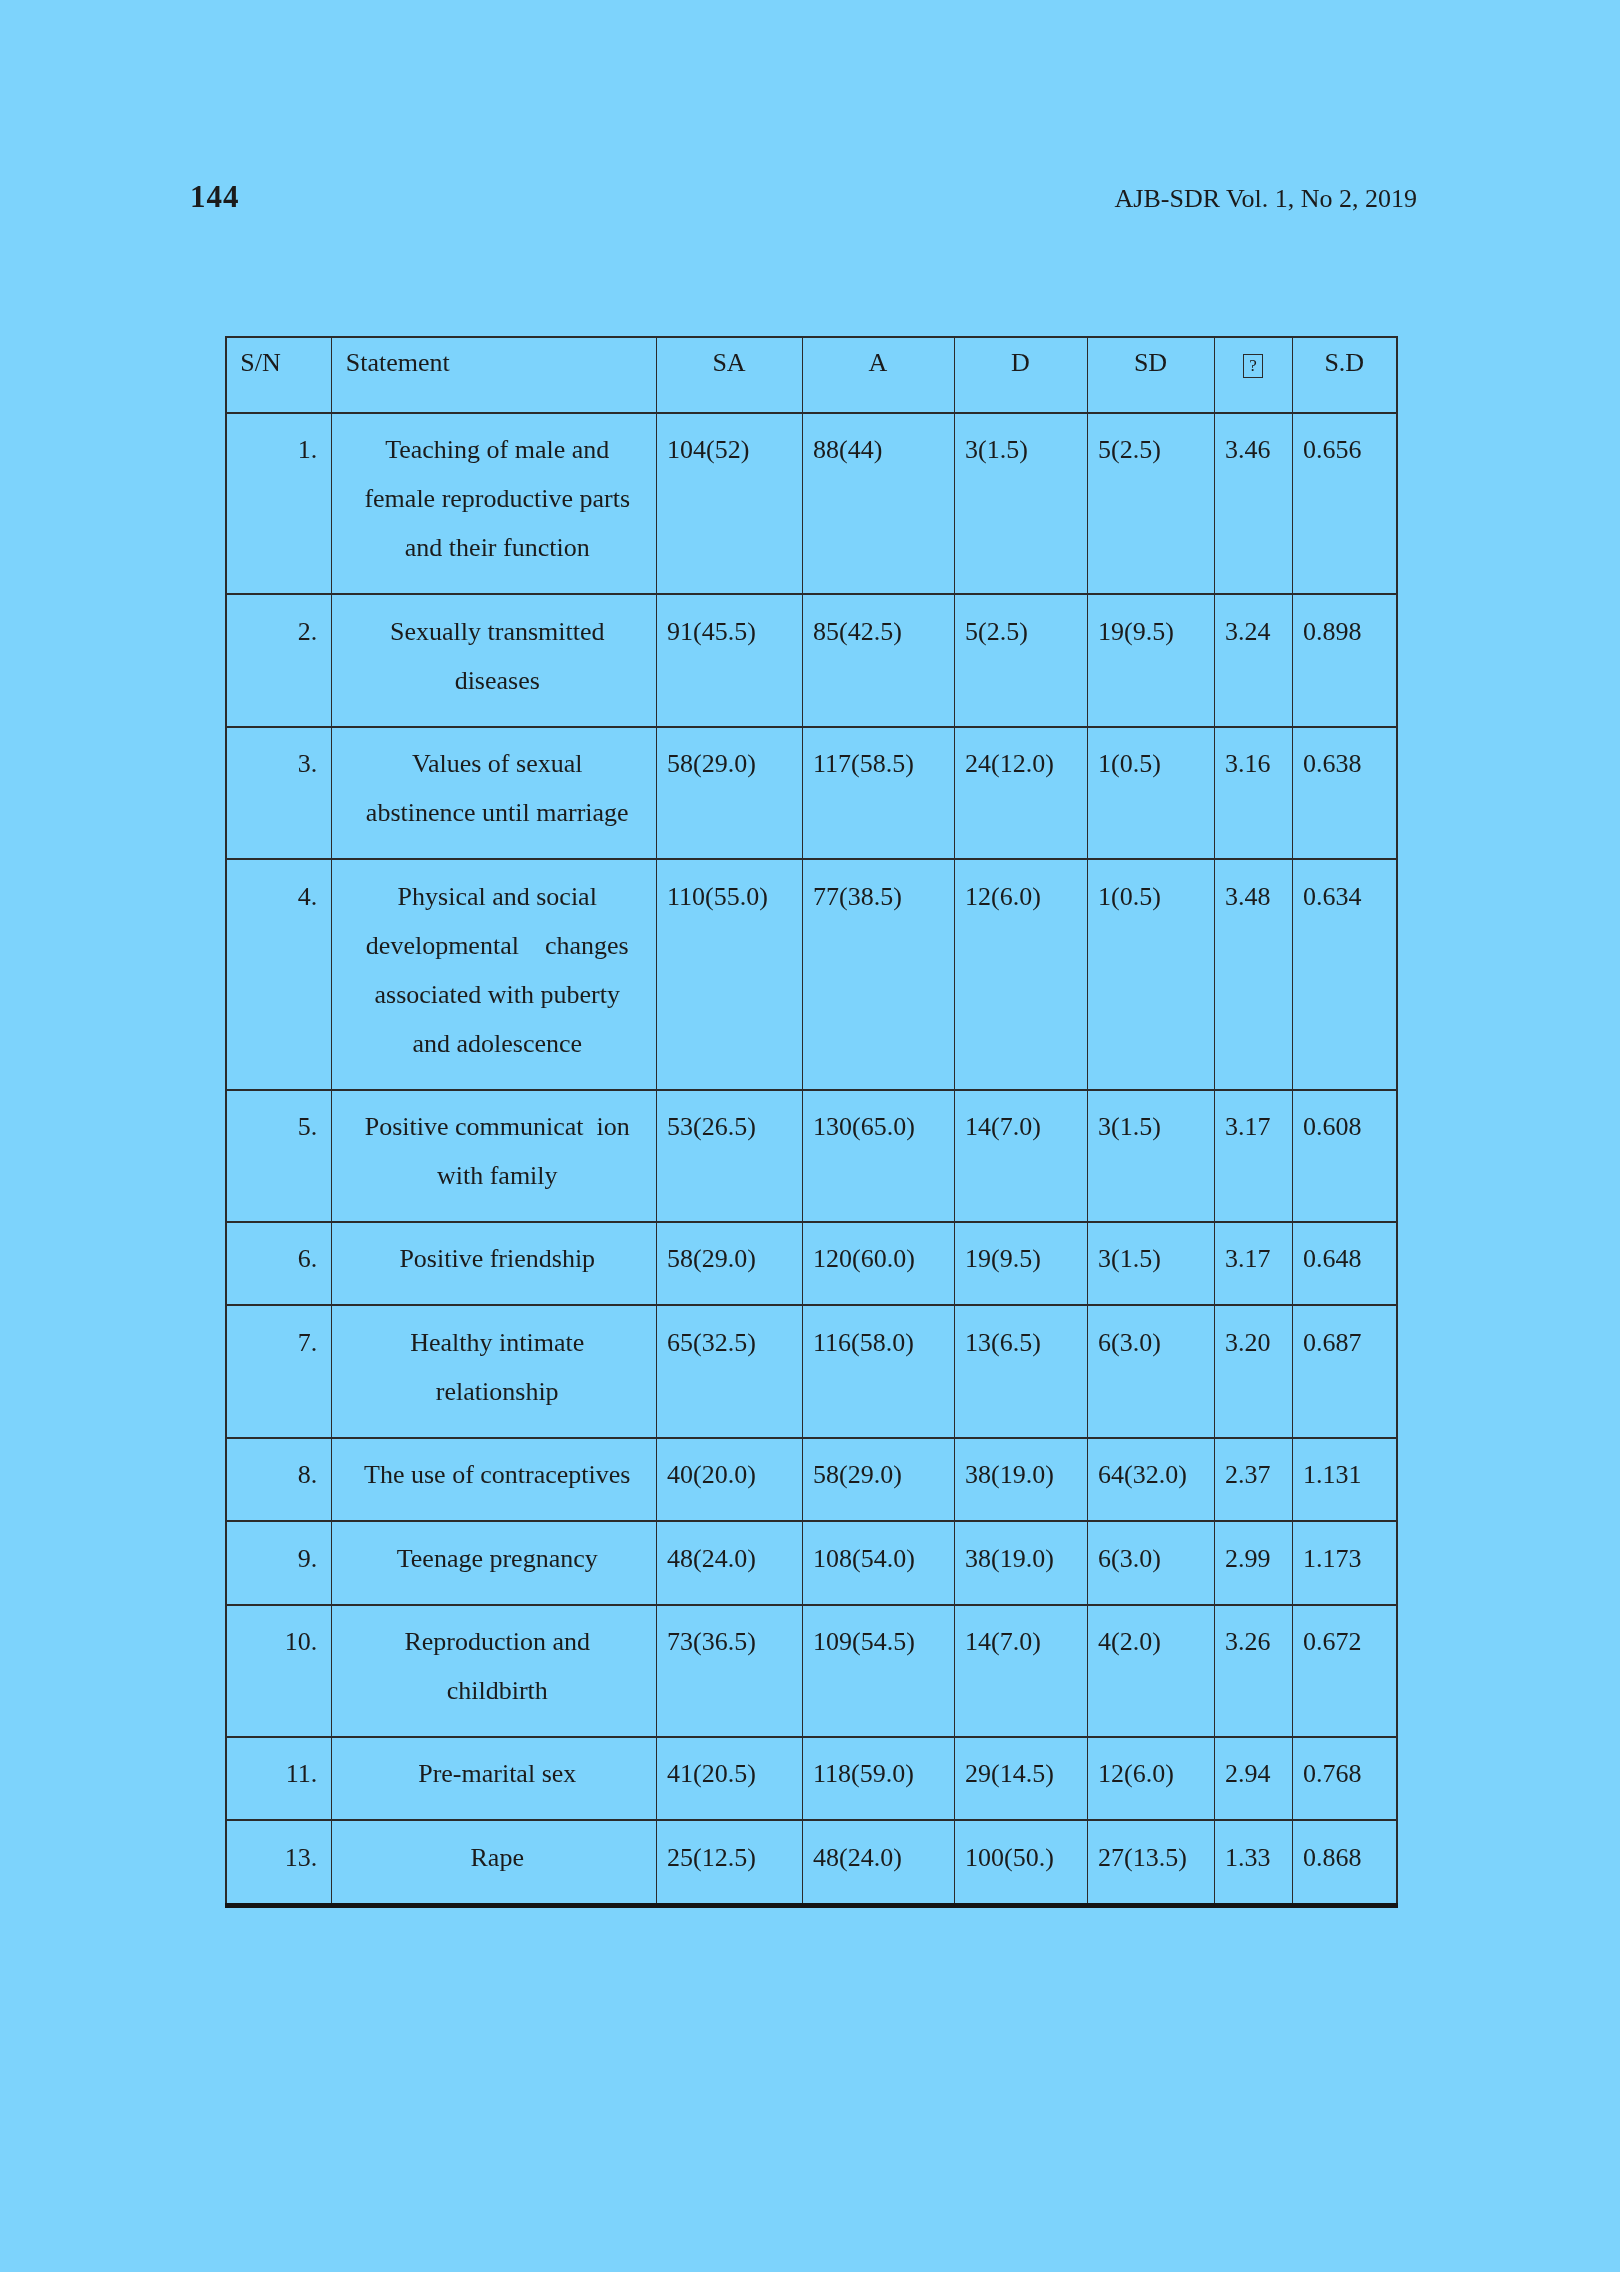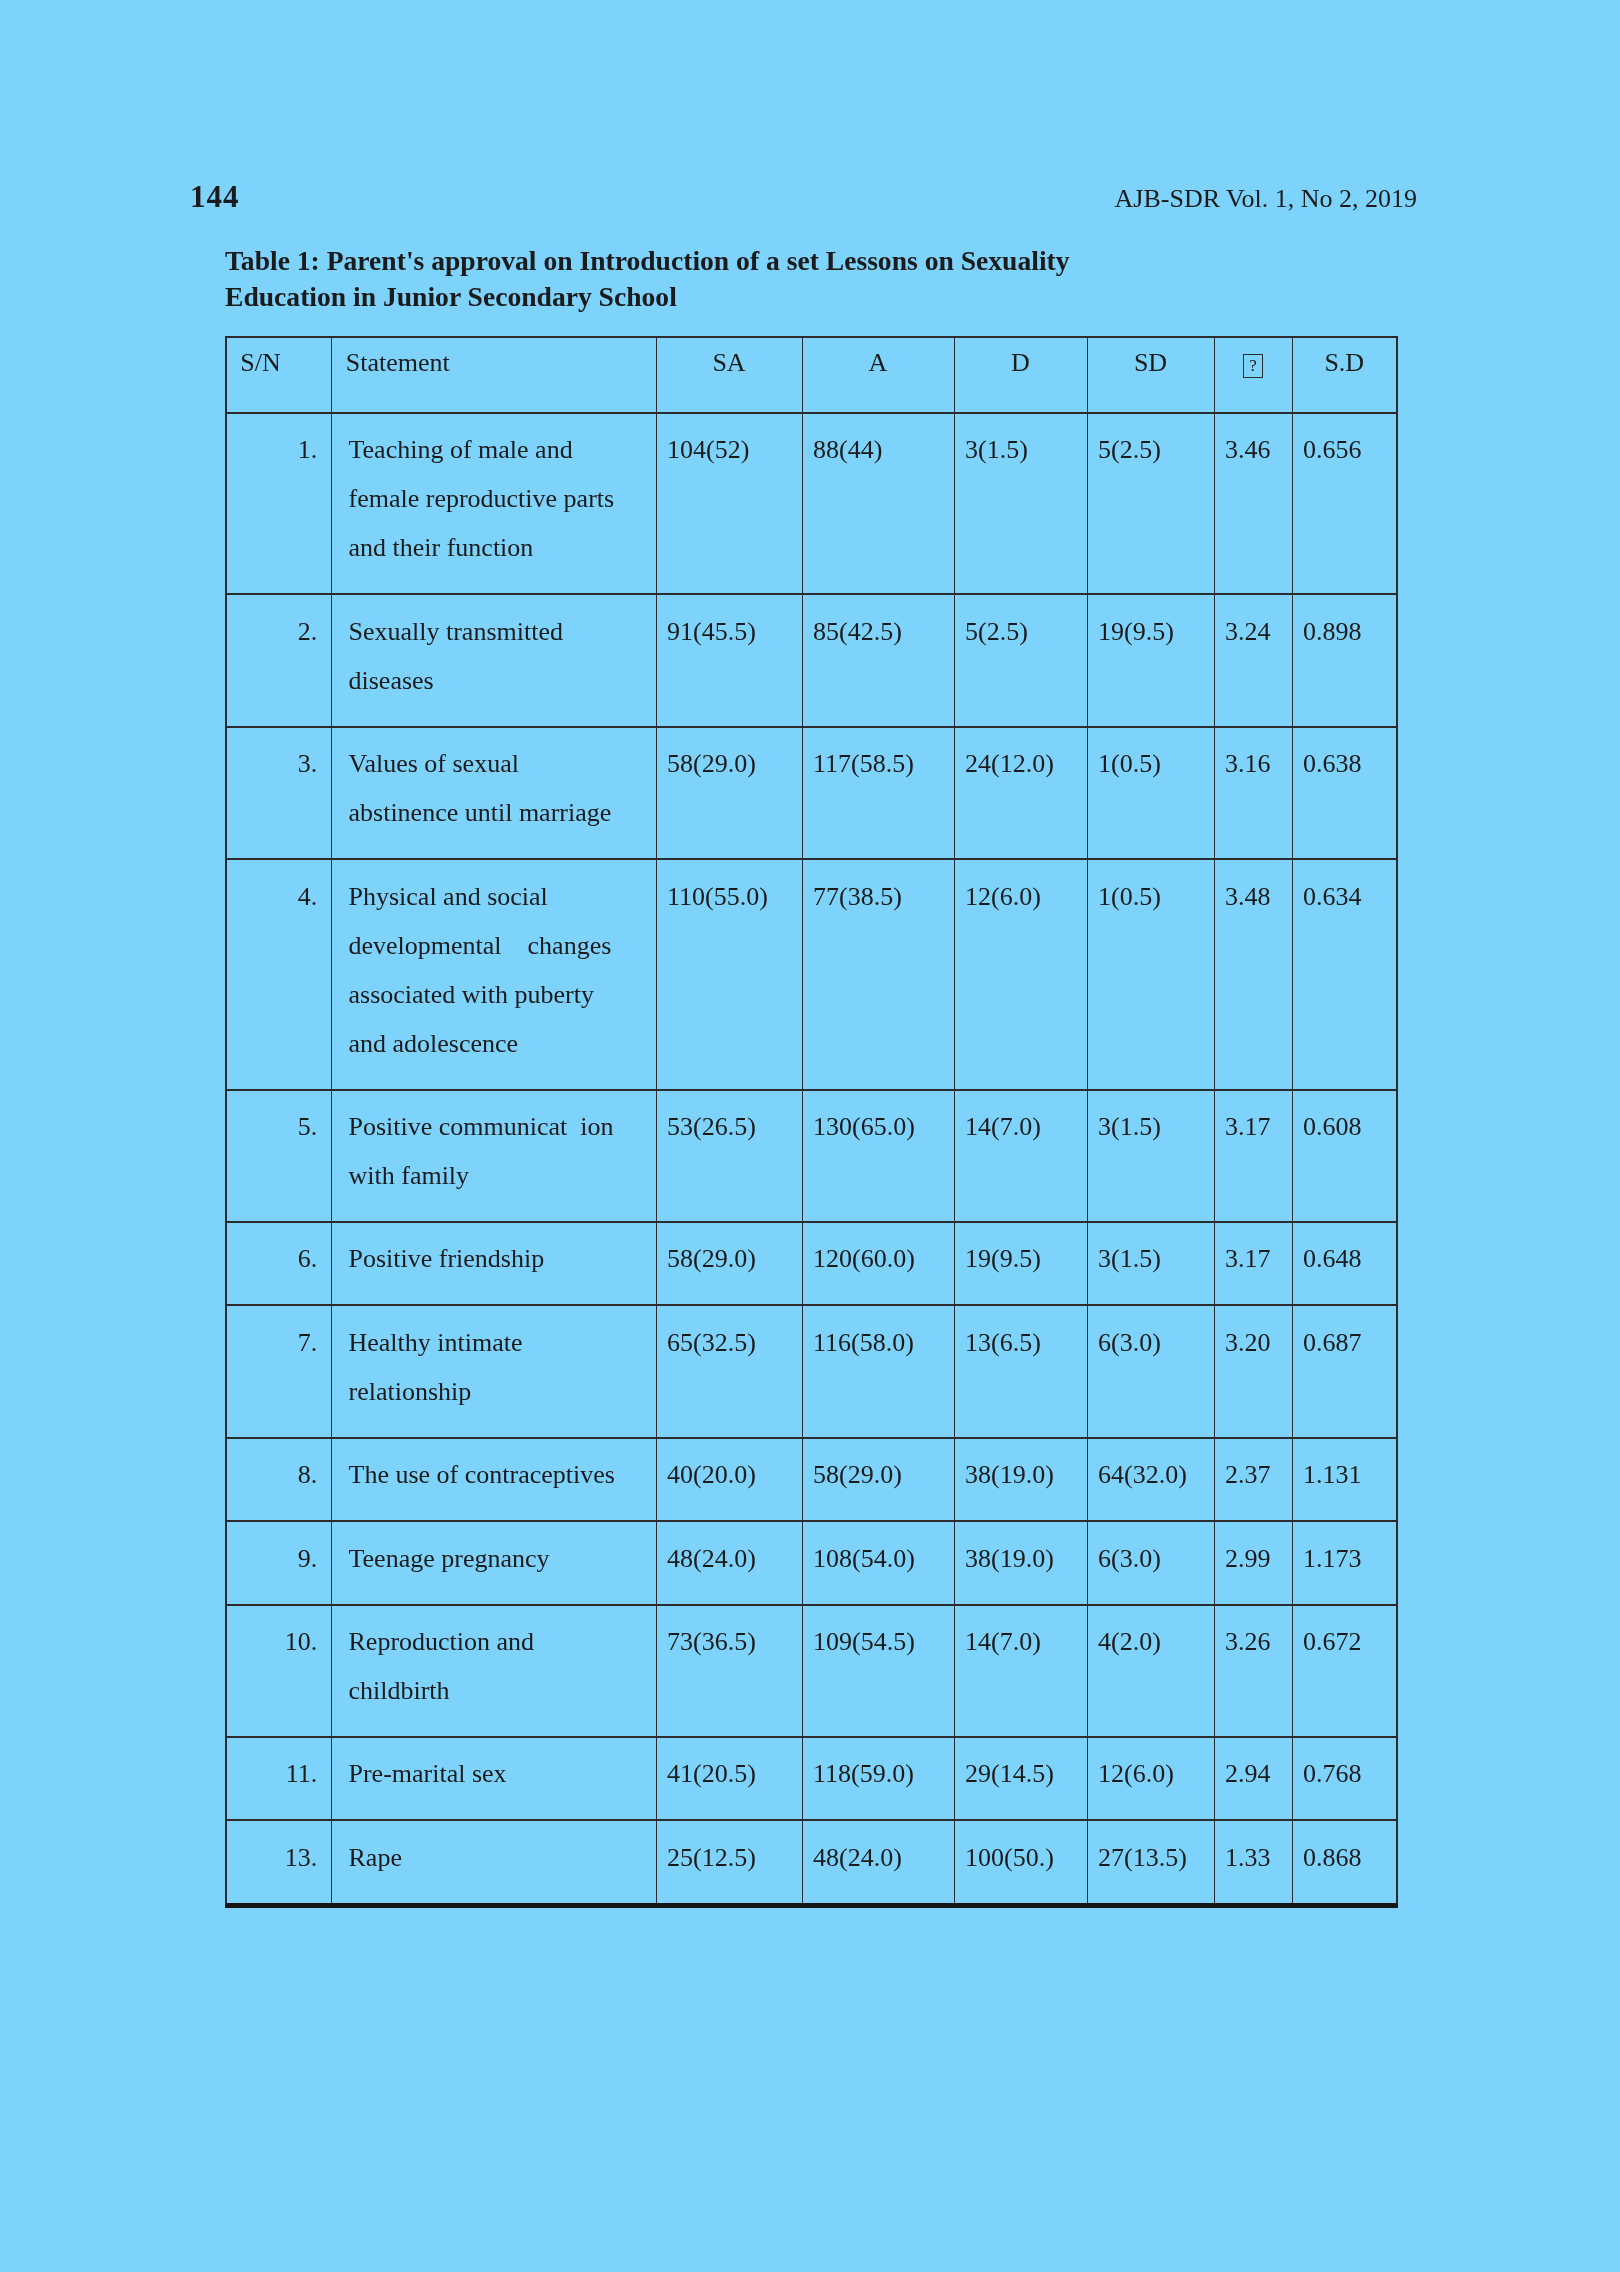--- a/index.html
+++ b/index.html
@@ -73,20 +73,21 @@
     line-height: 49px;
     padding: 11.4px 9.5px 21px 10.5px;
   }
   .data-table tbody td.col-sn {
     text-align: right;
     padding-right: 13.3px;
   }
   .data-table tbody td.col-statement {
     padding-left: 17px;
     white-space: pre-wrap;
+    text-align: center;
   }
 
   .col-sn        { width: 105px; }
   .col-statement { width: 325px; }
   .col-sa        { width: 146px; }
   .col-a         { width: 152px; }
   .col-d         { width: 133px; }
   .col-sd        { width: 127px; }
   .col-mean      { width: 78px;  }
   .col-std       { width: 105px; }
@@ -103,22 +104,20 @@
 </head>
 <body>
 
 <div class="page">
 
   <div class="page-header">
     <span class="page-number">144</span>
     <span class="journal-ref">AJB-SDR Vol. 1, No 2, 2019</span>
   </div>
 
-  <div class="table-title">Table 1: Parent's approval on Introduction of a set Lessons on Sexuality
-Education in Junior Secondary School</div>
 
   <table class="data-table">
     <thead>
       <tr>
         <th class="col-sn">S/N</th>
         <th class="col-statement">Statement</th>
         <th class="col-sa">SA</th>
         <th class="col-a">A</th>
         <th class="col-d">D</th>
         <th class="col-sd">SD</th>

